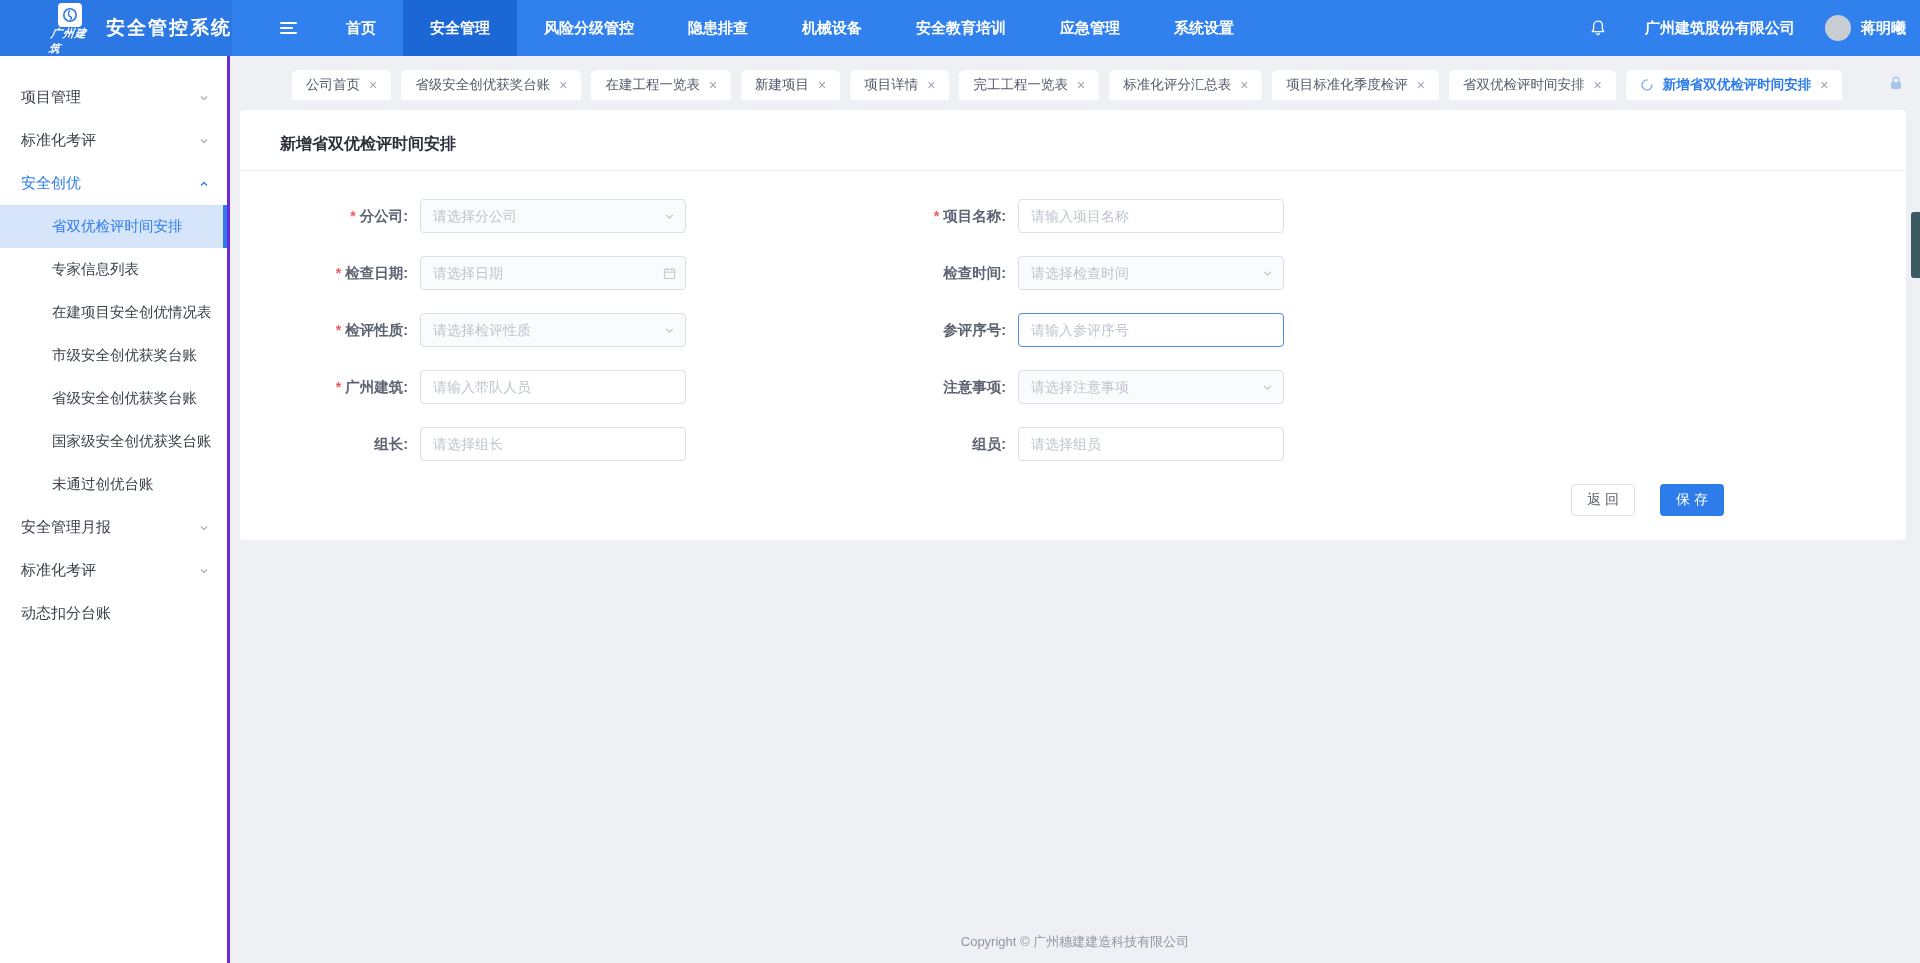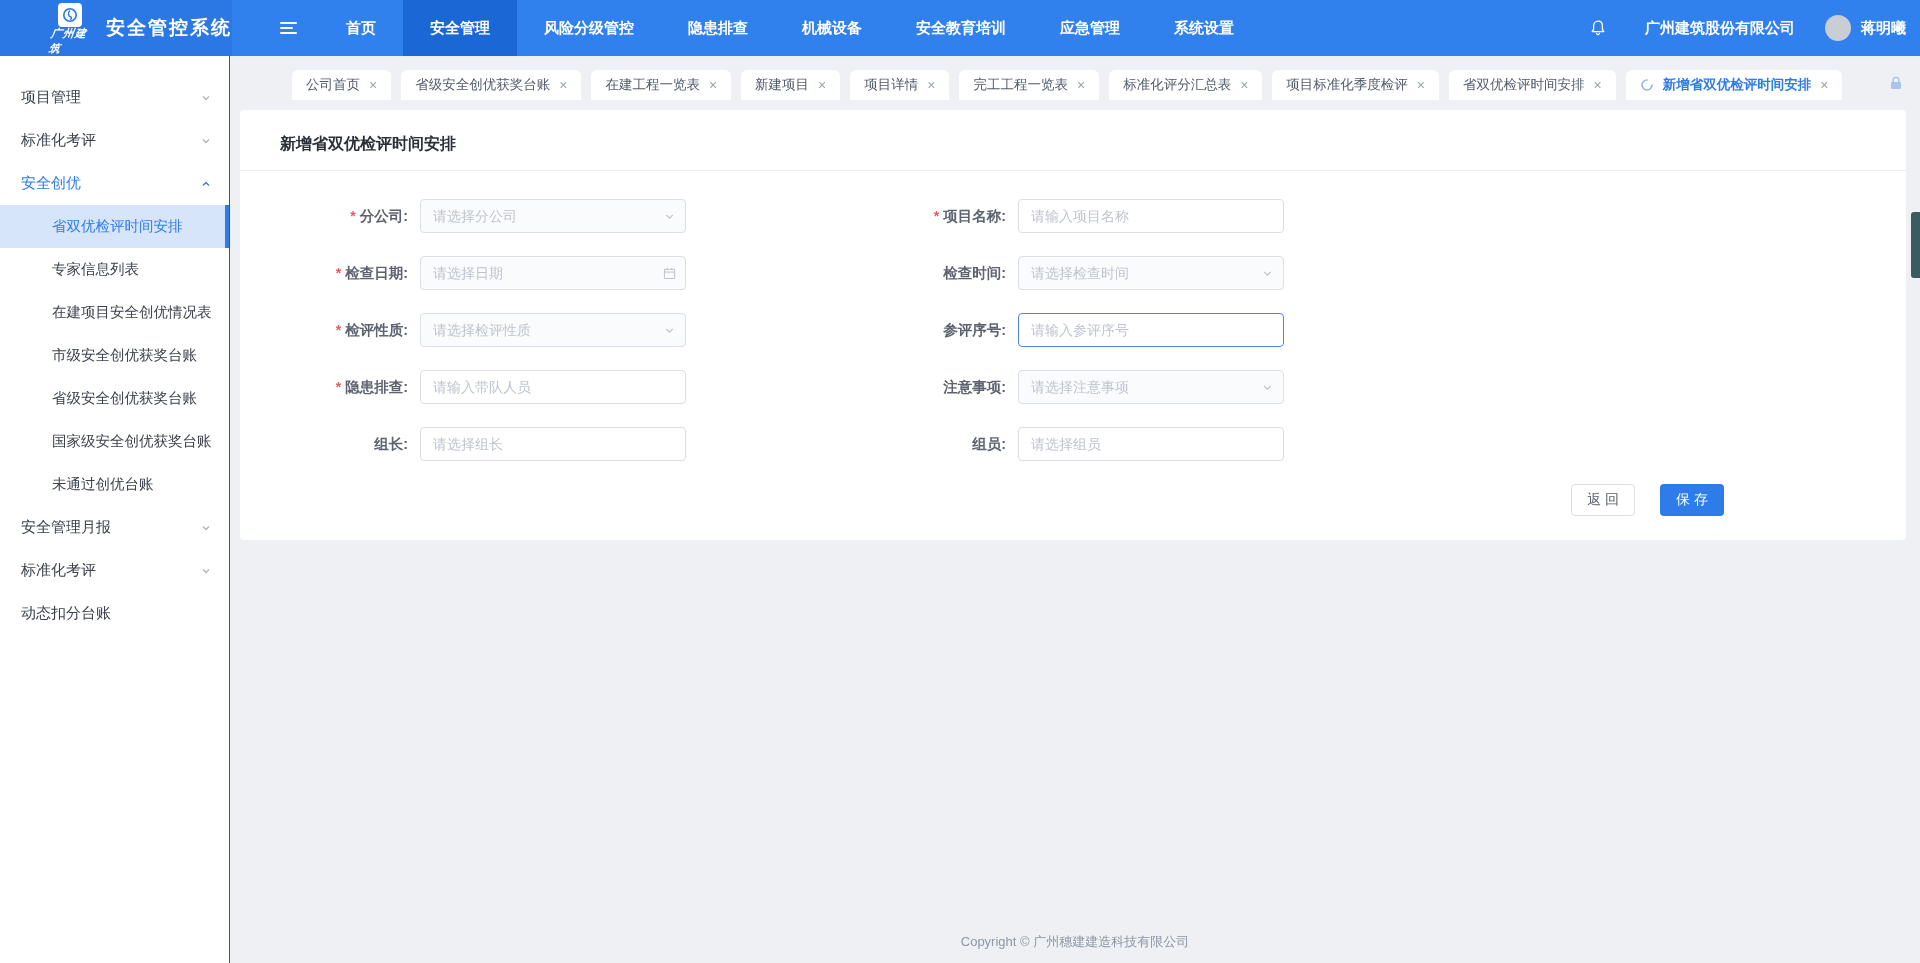--- a/index.html
+++ b/index.html
@@ -25,21 +25,21 @@
     cursor:pointer; white-space:nowrap; }
   .nav-item.active { background:#1c67d6; }
   .header-right { margin-left:auto; display:flex; align-items:center; padding-right:14px; }
   .bell { color:#fff; display:flex; cursor:pointer; }
   .company-name { font-size:15px; font-weight:600; margin:0 30px 0 38px; white-space:nowrap; }
   .avatar { width:26px; height:26px; border-radius:50%; background:#c9cdd4; flex:0 0 auto; }
   .user-name { font-size:15px; font-weight:bold; margin-left:10px; white-space:nowrap; }
 
   
   .sidebar { position:absolute; left:0; top:56px; width:230px; bottom:0; background:#fff;
-    border-right:1px solid #6d28d9; padding-top:20px; z-index:20; }
+    border-right:3px solid #6d28d9; padding-top:20px; z-index:20; }
   .side-item { height:43px; display:flex; align-items:center; padding:0 18px 0 21px;
     font-size:15px; color:#3c414b; cursor:pointer; }
   .side-item .chev { margin-left:auto; color:#aeb4bd; display:flex; }
   .side-item.expanded { color:#2d7cea; }
   .side-item.expanded .chev { color:#2d7cea; transform:rotate(180deg); }
   .sub-item { height:43px; display:flex; align-items:center; padding-left:52px;
     font-size:14.5px; color:#3c414b; cursor:pointer; position:relative; }
   .sub-item.active { background:#d7e5fb; color:#2d7cea; }
   .sub-item.active::after { content:""; position:absolute; right:0; top:0; bottom:0;
     width:4px; background:#2d7cea; }
@@ -327,21 +327,21 @@
         <div class="field">
           <div class="flabel flabel-r"><span class="star"></span><span>参评序号:</span></div>
           <div class="control focused">
             <input type="text" placeholder="请输入参评序号" style="">
           </div>
         </div>
       </div>
 
       <div class="frow">
         <div class="field">
-          <div class="flabel flabel-l"><span class="star">*</span><span>隐患排查:</span></div>
+          <div class="flabel flabel-l"><span class="star">*</span><span>广州建筑:</span></div>
           <div class="control">
             <input type="text" placeholder="请输入带队人员" style="">
           </div>
         </div>
         <div class="field">
           <div class="flabel flabel-r"><span class="star"></span><span>注意事项:</span></div>
           <div class="control select">
             <input type="text" readonly="" placeholder="请选择注意事项" style="">
             <span class="suffix">
                 <svg width="11" height="11" viewBox="0 0 10 10">

